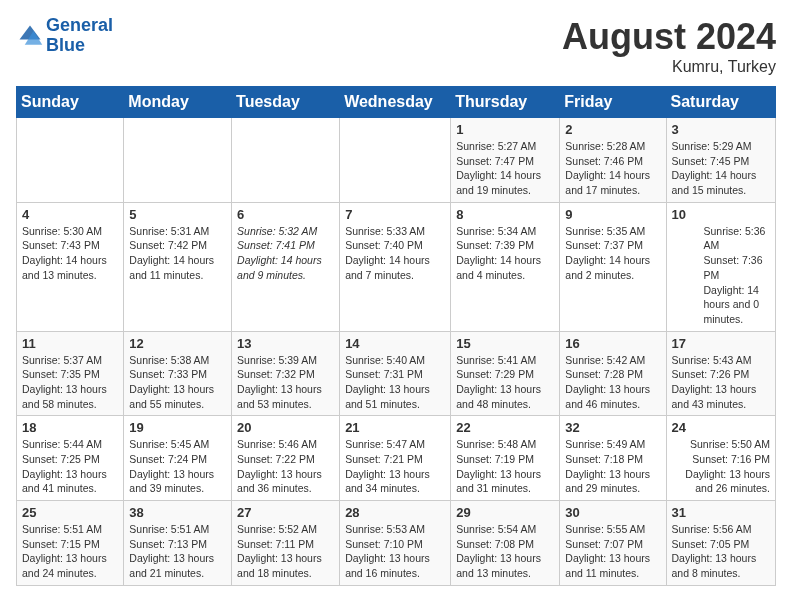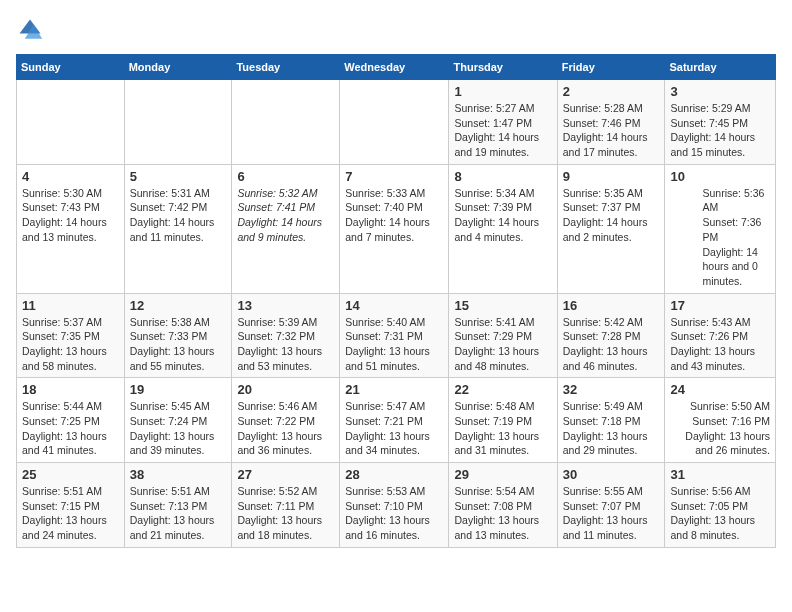--- a/index.html
+++ b/index.html
@@ -49,21 +49,21 @@
     table {
       width: 100%;
       border-collapse: collapse;
       font-size: 11px;
     }
     thead tr th {
       background: #1a5fa8;
       color: #fff;
       padding: 6px 4px;
       text-align: left;
-      font-size: 11px;
+      font-size: 16px;
       font-weight: bold;
       border: 1px solid #1a5fa8;
     }
     tbody tr td {
       border: 1px solid #ccc;
       vertical-align: top;
       padding: 4px 5px;
       width: 113px;
       min-height: 80px;
       background: #fff;
@@ -90,20 +90,28 @@
 </head>
 <body>
 
 <div class="header">
   <div class="logo">
     <svg class="logo-icon" viewBox="0 0 32 32">
       <rect x="0" y="0" width="32" height="32" fill="none"></rect>
       <polygon points="16,4 28,20 4,20" fill="#1a5fa8" opacity="0.85"></polygon>
       <polygon points="20,10 30,26 10,26" fill="#3a8fd8" opacity="0.7"></polygon>
     </svg>
+    <div class="logo-text">
+      <span>General</span><br>
+      <span style="color:#1a5fa8">Blue</span>
+    </div>
+  </div>
+  <div class="title-block">
+    <div class="month-title">August 2024</div>
+    <div class="location">Kumru, Turkey</div>
   </div>
 </div>
 
 <table>
   <thead>
     <tr>
     <th>Sunday</th>
         <th>Monday</th>
         <th>Tuesday</th>
         <th>Wednesday</th>
@@ -114,21 +122,21 @@
   </thead>
   <tbody id="calendar-body">
   <tr>
         <td class="empty-cell"></td>
         <td class="empty-cell"></td>
         <td class="empty-cell"></td>
         <td class="empty-cell"></td>
         <td>
           <span class="day-number">1</span>
           <div class="day-info" style="white-space: pre-line;">Sunrise: 5:27 AM
-Sunset: 1:47 PM
+Sunset: 7:47 PM
 Daylight: 14 hours and 19 minutes.</div>
         </td>
         <td>
           <span class="day-number">2</span>
           <div class="day-info" style="white-space: pre-line;">Sunrise: 5:28 AM
 Sunset: 7:46 PM
 Daylight: 14 hours and 17 minutes.</div>
         </td>
         <td>
           <span class="day-number">3</span>

